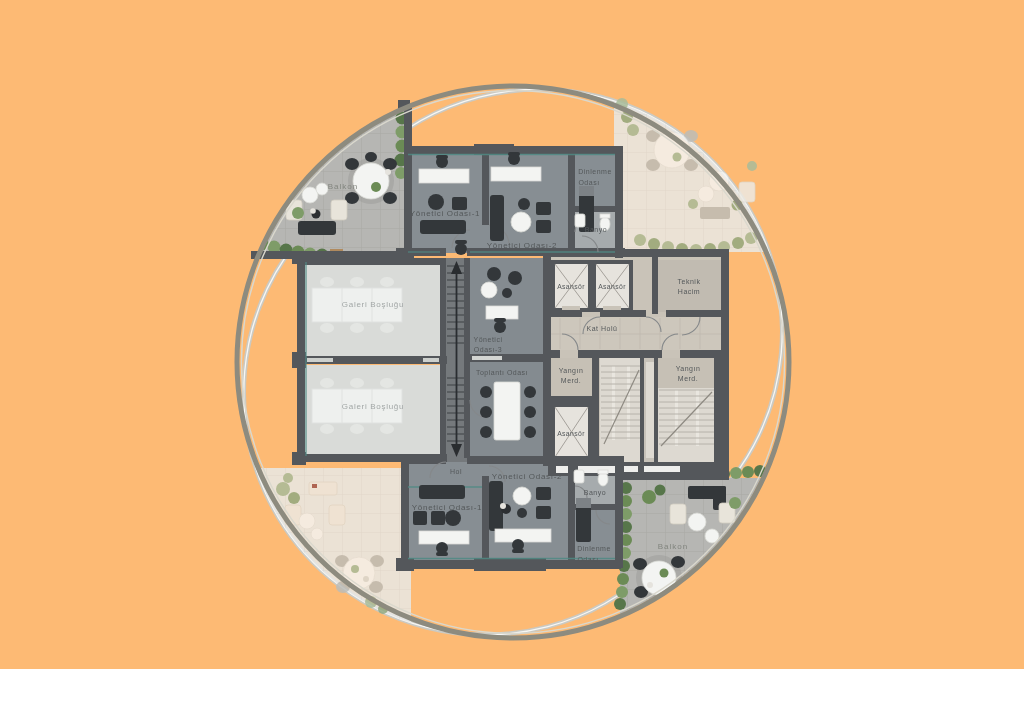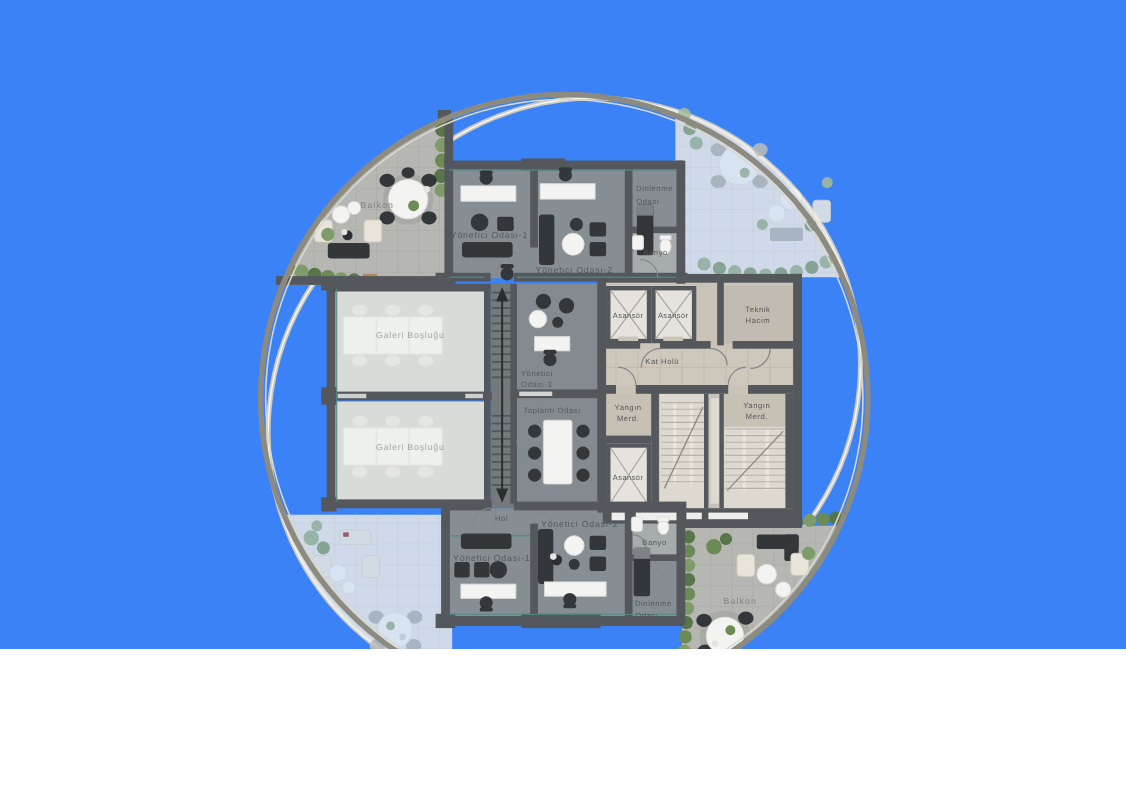--- a/index.html
+++ b/index.html
@@ -1,16 +1,16 @@
 <!DOCTYPE html>
 <html><head>
 <meta charset="utf-8">
 <style>
   html,body{margin:0;padding:0;background:#ffffff;}
-  #stage{position:relative;width:1024px;height:590px;background:#3b82f6;overflow:hidden;
+  #stage{position:relative;width:1024px;height:669px;background:#fdba74;overflow:hidden;
          font-family:"Liberation Sans", sans-serif;}
   svg{position:absolute;left:0;top:0;}
   .wall{fill:#54575b;}
   .ga{fill:none;stroke:#cbcac3;stroke-width:4.5;}
   .gaw{fill:none;stroke:#f7f7f5;stroke-width:1.3;}
   .fd{fill:#33373a;}
   .fw{fill:#f3f4f2;stroke:#d9dad6;stroke-width:0.8;}
   .fb{fill:#e8e4da;stroke:#d2cdc1;stroke-width:0.8;}
   .pd{fill:#bdbdb8;}
   .pw{fill:#f4f4f2;stroke:#e2e2de;stroke-width:0.8;}

